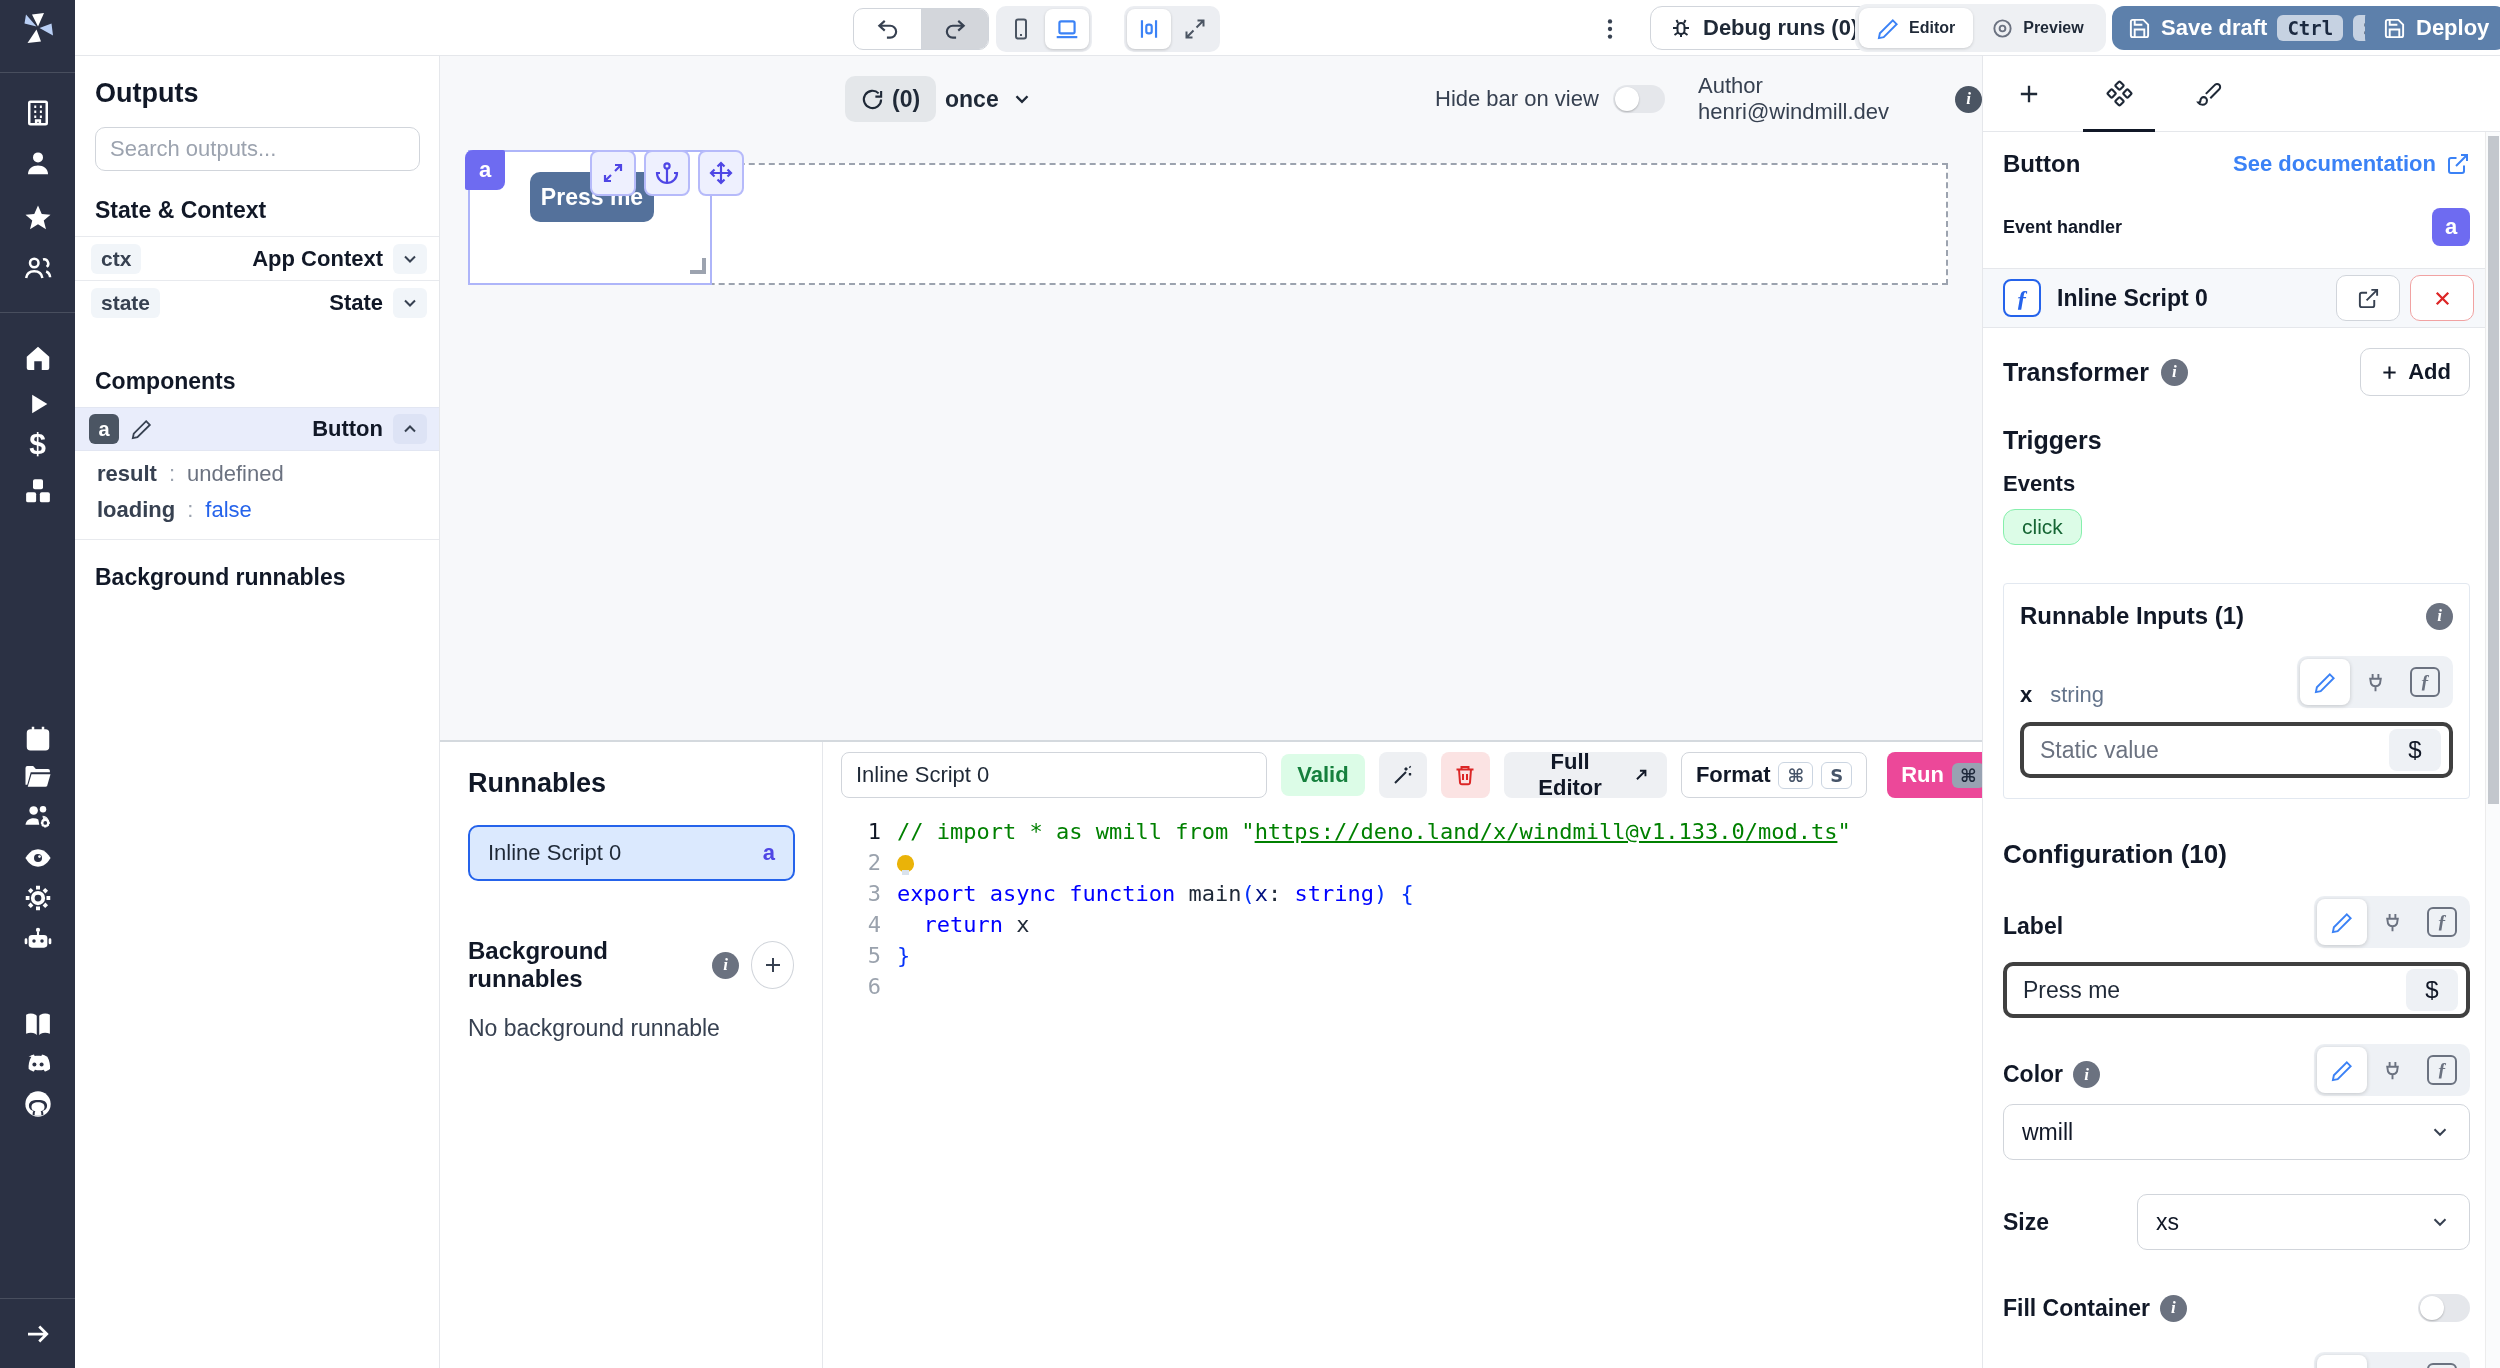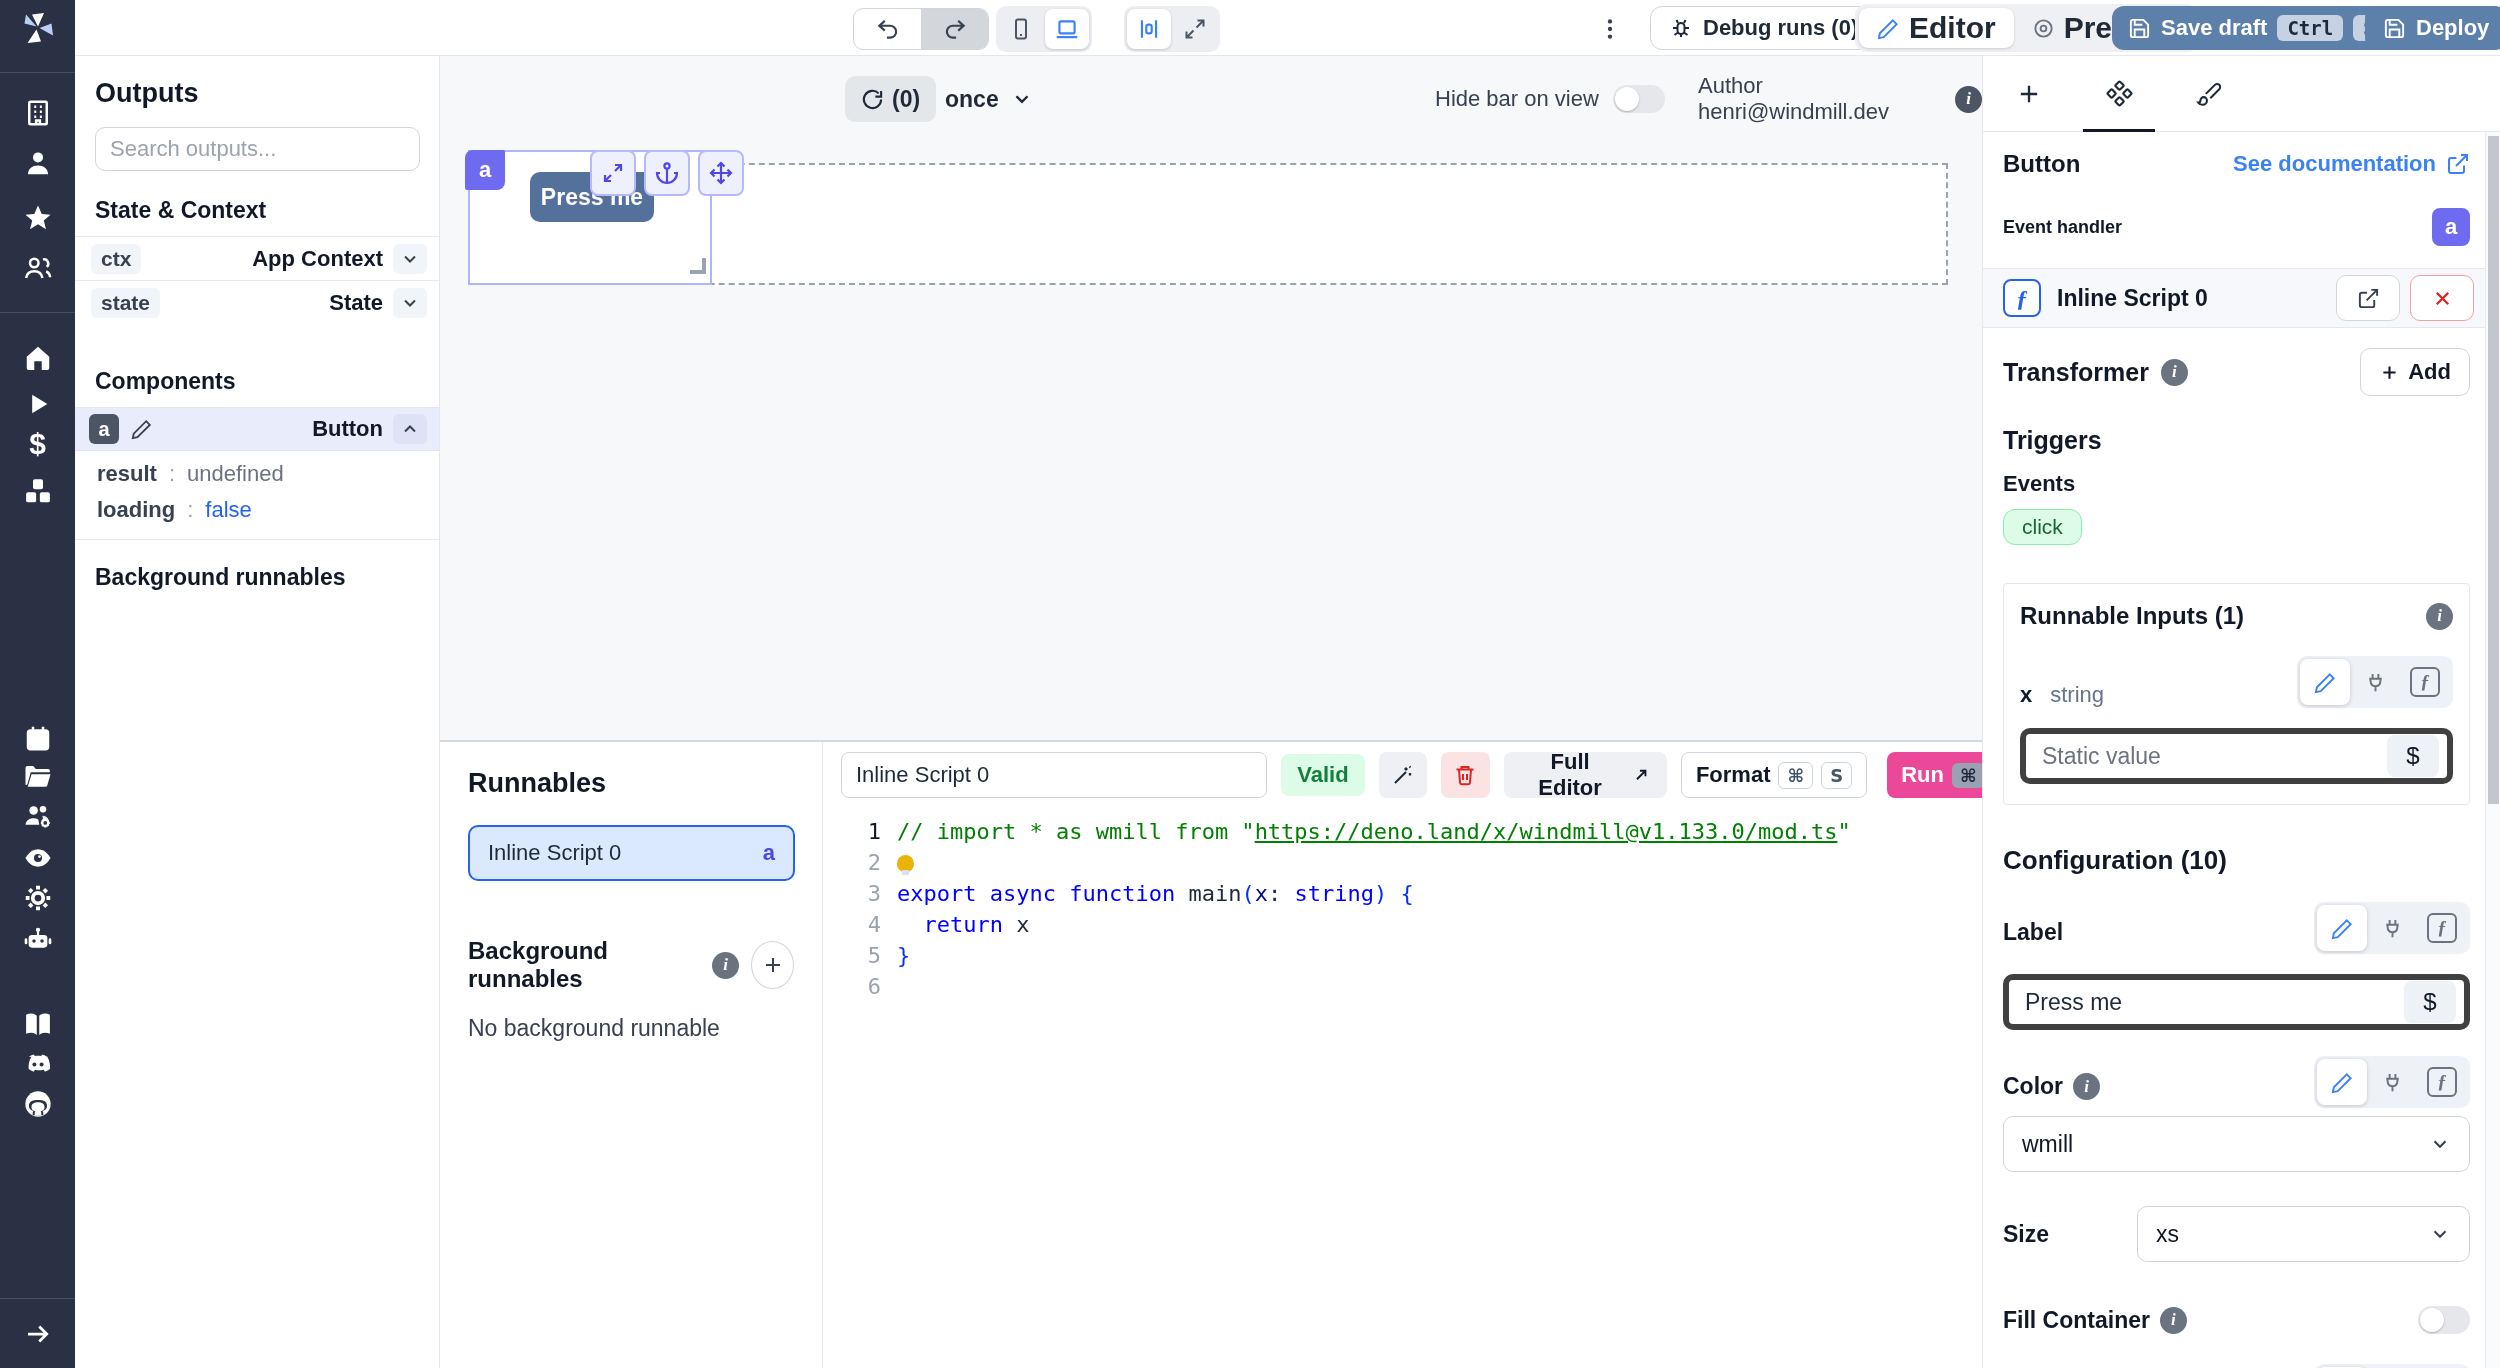--- a/index.html
+++ b/index.html
@@ -30,21 +30,21 @@
     border-radius:8px; color:#4b5563; cursor:pointer; }
   .segbox .cell.on { background:#fff; box-shadow:0 1px 3px rgba(0,0,0,.18); color:#3b82f6; }
   .kebab { position:absolute; left:1518px; top:12px; width:34px; height:34px; color:#374151;
     display:flex; align-items:center; justify-content:center; cursor:pointer; }
   .hbtn { position:absolute; top:6px; height:44px; display:flex; align-items:center; gap:10px;
     border-radius:12px; font-size:22px; font-weight:600; cursor:pointer; }
   .btn-outline { background:#fff; border:1px solid #d1d5db; color:#1f2937; padding:0 18px; }
   .toggle-group { position:absolute; left:1780px; top:4px; height:48px; background:#eef0f3;
     border-radius:12px; padding:4px; display:flex; }
   .toggle-group .opt { display:flex; align-items:center; gap:9px; padding:0 18px; border-radius:9px;
-    font-size:30px; font-weight:600; color:#1f2937; cursor:pointer; }
+    font-size:16px; font-weight:600; color:#1f2937; cursor:pointer; }
   .toggle-group .opt.on { background:#fff; box-shadow:0 1px 3px rgba(0,0,0,.15); }
   .btn-blue { background:#5d80ab; color:#fff; border:none; }
   .kbd-dark { background:#c6d2e2; color:#1b2940; border-radius:6px; padding:2px 10px;
     font-family:"DejaVu Sans Mono", monospace; font-size:19px; font-weight:700; }
 
   
   .outputs { position:absolute; left:75px; top:56px; width:365px; height:1312px; background:#fff;
     border-right:1px solid #e5e7eb; z-index:20; }
   .outputs h1 { font-size:27px; font-weight:700; color:#111827; margin:22px 0 0 20px; }
   .o-search { margin:18px 20px 0; width:325px; height:44px; border:1px solid #d1d5db;
@@ -198,21 +198,21 @@
   .argrow { margin-top:26px; display:flex; align-items:flex-end; }
   .argrow .an { font-size:22px; font-weight:700; color:#111827; }
   .argrow .at { margin-left:18px; font-size:22px; color:#64748b; }
   .seg3 { margin-left:auto; background:#eef1f5; border-radius:10px; padding:3px; display:flex; }
   .seg3 .c { width:50px; height:46px; display:flex; align-items:center; justify-content:center;
     color:#6b7280; border-radius:8px; cursor:pointer; }
   .seg3 .c.on { background:#fff; box-shadow:0 1px 4px rgba(0,0,0,.18); color:#3b82f6; }
   .fx-mini { width:30px; height:30px; border:2px solid currentColor; border-radius:6px;
     font-family:"Liberation Serif", serif; font-style:italic; font-weight:700; font-size:19px;
     display:flex; align-items:center; justify-content:center; }
-  .val-input { margin-top:20px; height:56px; border:6px solid #404040; border-radius:10px;
+  .val-input { margin-top:14px; height:56px; border:4px solid #404040; border-radius:10px;
     display:flex; align-items:center; padding:0 8px 0 16px; background:#fff; }
   .val-input input { flex:1; border:none; outline:none; font-size:23px; color:#1f2937; background:transparent; }
   .val-input input::placeholder { color:#6b7280; }
   .dollar-chip { width:52px; height:42px; background:#eef1f5; border-radius:8px; font-size:24px;
     color:#111827; display:flex; align-items:center; justify-content:center; cursor:pointer; }
   .cfg-t { margin-top:40px; font-size:26px; font-weight:700; color:#111827; }
   .field { margin-top:26px; }
   .field .lblrow { display:flex; align-items:flex-end; min-height:52px; }
   .field .lbl { font-size:23px; font-weight:700; color:#111827; padding-bottom:8px; display:flex; align-items:center; gap:10px; }
   .selectbox { margin-top:8px; height:56px; border:1px solid #d1d5db; border-radius:10px;

